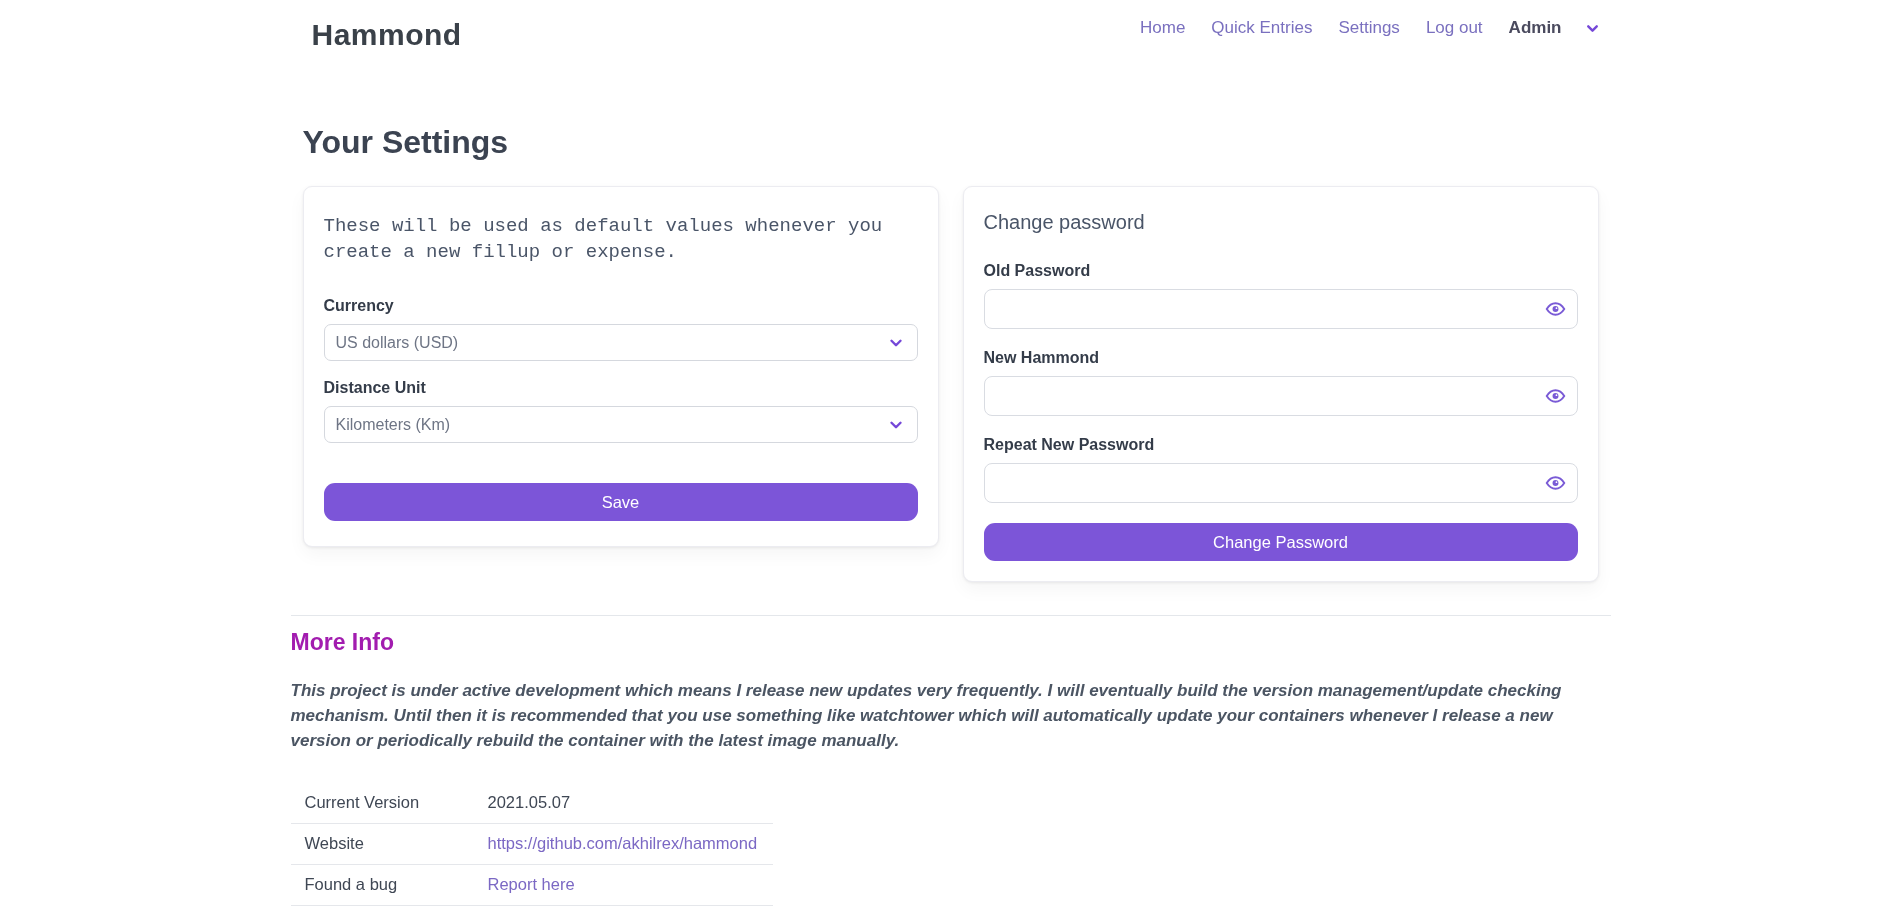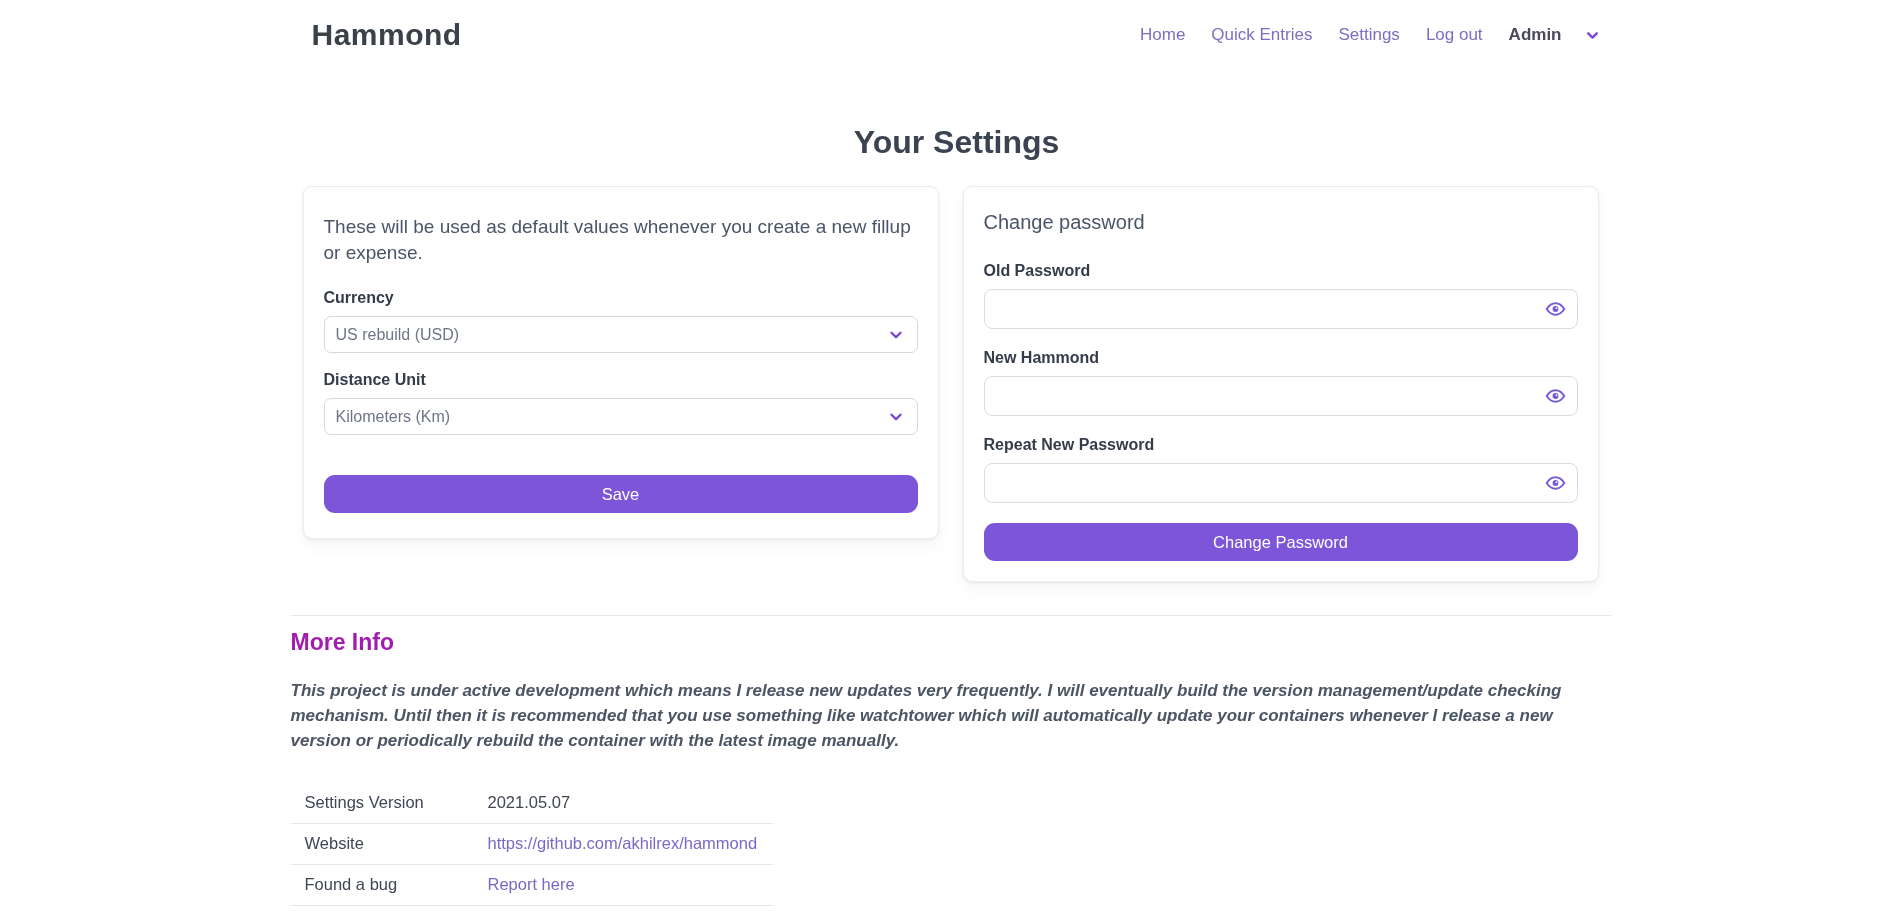--- a/index.html
+++ b/index.html
@@ -2,41 +2,41 @@
 <html><head>
 <meta charset="utf-8">
 <style>
   * { margin:0; padding:0; box-sizing:border-box; }
   html,body { width:1901px; height:914px; overflow:hidden; background:#ffffff;
     font-family:"Liberation Sans", sans-serif; color:#3f4754; }
 
   
   .navbar { height:70px; background:#fff; display:flex; align-items:center; }
   .container { width:1320px; margin:0 auto; }
-  .nav-inner { display:flex; align-items:center; padding:0 10px 0 21px; }
+  .nav-inner { display:flex; align-items:flex-start; padding:0 10px 0 21px; }
   .brand { font-size:30px; font-weight:bold; color:#3a4149; letter-spacing:.5px;
     text-decoration:none; cursor:pointer; }
   .nav-links { margin-left:auto; display:flex; align-items:center; gap:26px; font-size:17px; }
   .nav-links a { color:#7a70bf; text-decoration:none; cursor:pointer; }
   .admin-menu { display:flex; align-items:center; gap:22px; cursor:pointer; }
   .admin-menu span { color:#4a4a5e; font-weight:600; font-size:17px; }
   .chev { display:inline-block; }
 
   
   .page-title { font-size:32px; font-weight:600; color:#3b4351;
-    margin:54px 0 0; padding-left:12px;text-align:center; }
+    margin:54px 0 0; padding-left:12px; }
 
   
   .cards-row { display:flex; gap:24px; padding:0 12px; margin-top:25px; align-items:flex-start; }
   .card { flex:1; background:#fff; border:1px solid #ececf1; border-radius:9px;
     box-shadow:0 1px 3px rgba(0,0,0,.07), 0 8px 18px rgba(0,0,0,.04); }
   .card-left { padding:27px 20px 25px; }
   .card-right { padding:24px 20px 20px; }
 
-  .desc { font-size:19px; line-height:1.35; color:#4a5568; margin-bottom:24px; }
+  .desc { font-size:19px; line-height:1.35; color:#4a5568; margin-bottom:32px;font-family:Liberation Mono, monospace; }
   .field-label { display:block; font-size:16px; font-weight:600; color:#343c49; margin-bottom:9px; }
 
   .select { height:37px; border:1px solid #d5d8de; border-radius:7px; background:#fff;
     display:flex; align-items:center; justify-content:space-between;
     padding:0 12px 0 11px; color:#6e7585; font-size:16px; margin-bottom:18px; cursor:pointer; }
 
   .btn { display:block; width:100%; height:38px; background:#7c55d8; color:#fff;
     border:none; border-radius:11px; font-size:16.5px; font-family:inherit; cursor:pointer; }
   .btn-save { margin-top:40px; }
   .btn-change { margin-top:13px; }
@@ -84,21 +84,21 @@
 <main class="container">
   <h1 class="page-title">Your Settings</h1>
 
   <div class="cards-row">
 
     <section class="card card-left">
       <p class="desc">These will be used as default values whenever you create a new fillup or expense.</p>
 
       <label class="field-label">Currency</label>
       <div class="select">
-        <span>US rebuild (USD)</span>
+        <span>US dollars (USD)</span>
         <svg width="18" height="18" viewBox="0 0 24 24" fill="none" stroke="#7548d8" stroke-width="3.2" stroke-linecap="round" stroke-linejoin="round">
             <polyline points="6 9 12 15 18 9"></polyline>
           </svg>
       </div>
 
       <label class="field-label">Distance Unit</label>
       <div class="select">
         <span>Kilometers (Km)</span>
         <svg width="18" height="18" viewBox="0 0 24 24" fill="none" stroke="#7548d8" stroke-width="3.2" stroke-linecap="round" stroke-linejoin="round">
             <polyline points="6 9 12 15 18 9"></polyline>
@@ -153,21 +153,21 @@
 
   <hr class="divider">
 
   <section class="more-info">
     <h2 class="more-title">More Info</h2>
     <p class="note">This project is under active development which means I release new updates very frequently. I will eventually build the version management/update checking mechanism. Until then it is recommended that you use something like watchtower which will automatically update your containers whenever I release a new version or periodically rebuild the container with the latest image manually.</p>
 
     <table class="info-table">
       <tbody>
         <tr>
-          <td class="lbl">Settings Version</td>
+          <td class="lbl">Current Version</td>
           <td class="val">2021.05.07</td>
         </tr>
         <tr>
           <td class="lbl">Website</td>
           <td class="val"><a>https://github.com/akhilrex/hammond</a></td>
         </tr>
         <tr>
           <td class="lbl">Found a bug</td>
           <td class="val"><a>Report here</a></td>
         </tr>

